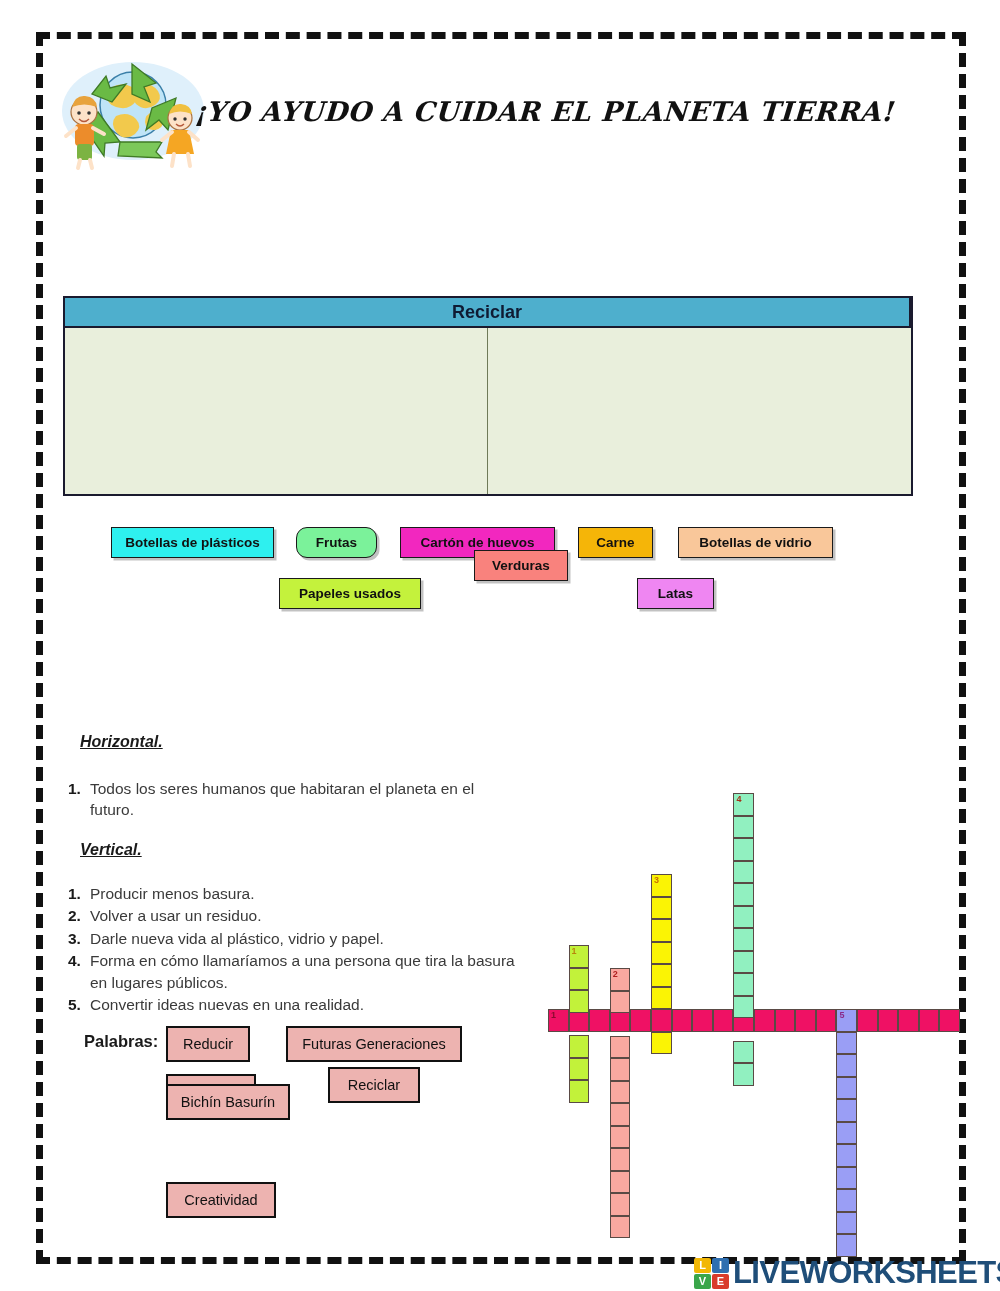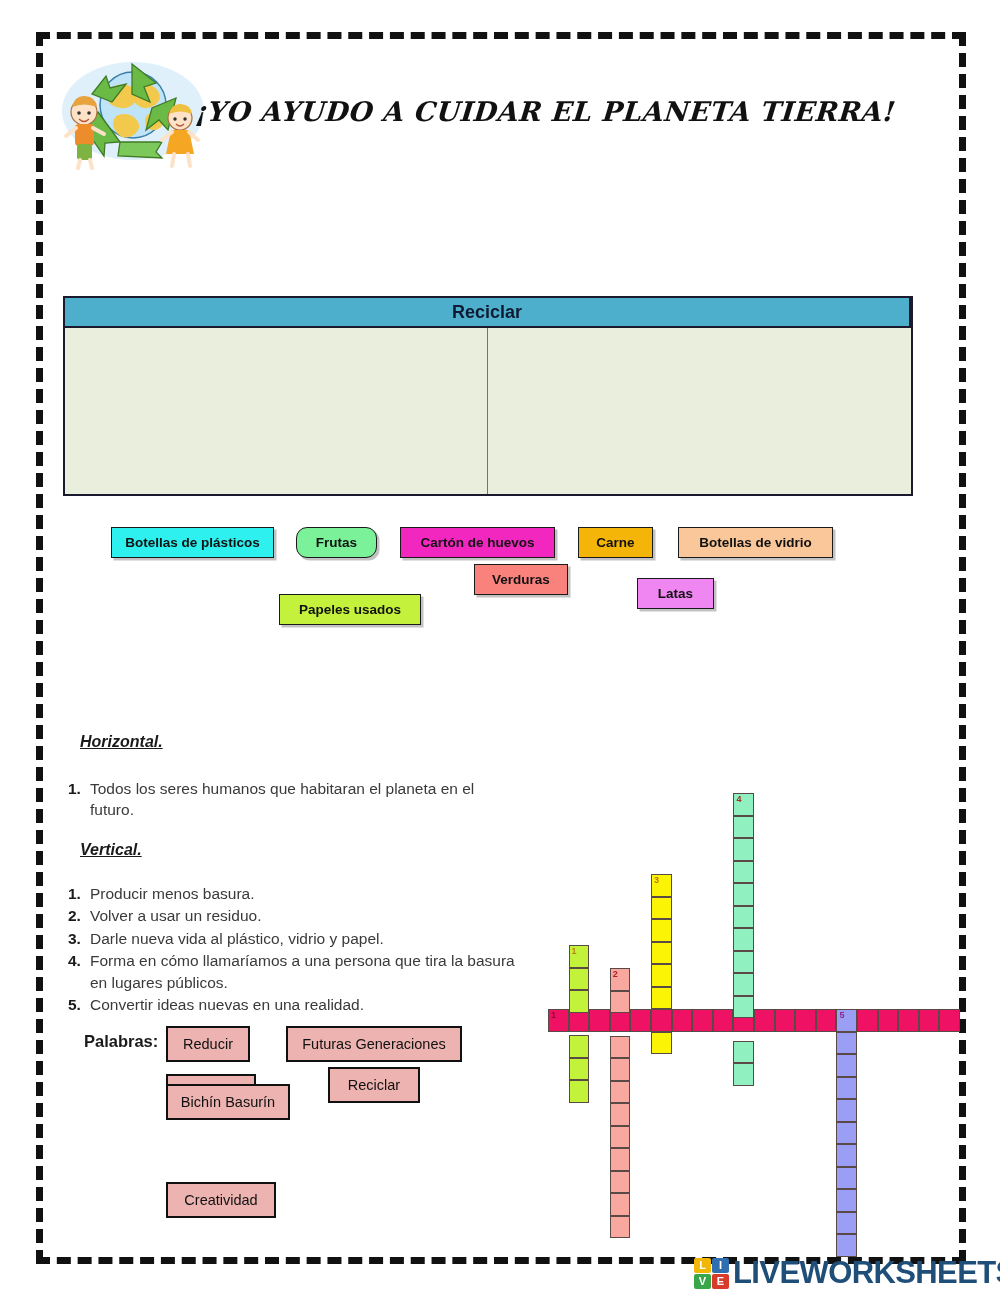--- a/index.html
+++ b/index.html
@@ -242,22 +242,22 @@
       <div class="drop-zone"></div>
     </div>
   </div>
 
   <div id="chips-layer">
       <div class="chip" style="left: 111px; top: 527px; width: 163px; background: rgb(46, 240, 239);">Botellas de plásticos</div>
       <div class="chip" style="left: 296px; top: 527px; width: 81px; background: rgb(123, 242, 154); border-radius: 11px;">Frutas</div>
       <div class="chip" style="left: 400px; top: 527px; width: 155px; background: rgb(242, 39, 191);">Cartón de huevos</div>
       <div class="chip" style="left: 578px; top: 527px; width: 75px; background: rgb(245, 181, 8);">Carne</div>
       <div class="chip" style="left: 678px; top: 527px; width: 155px; background: rgb(249, 199, 154);">Botellas de vidrio</div>
-      <div class="chip" style="left: 279px; top: 578px; width: 142px; background: rgb(196, 242, 60); margin-top: 16px;">Papeles usados</div>
-      <div class="chip" style="left: 474px; top: 564px; width: 94px; background: rgb(249, 130, 125);">Verduras</div>
+      <div class="chip" style="left: 279px; top: 578px; width: 142px; background: rgb(196, 242, 60);">Papeles usados</div>
+      <div class="chip" style="left: 474px; top: 550px; width: 94px; background: rgb(249, 130, 125);">Verduras</div>
       <div class="chip" style="left: 637px; top: 578px; width: 77px; background: rgb(239, 134, 242);">Latas</div>
     </div>
 
 
   <div class="sub-heading" id="heading-horizontal">Horizontal.</div>
   <div class="clue-list" id="clues-horizontal">
       <div class="clue">
         <span class="num">1.</span>
         <span class="txt">Todos los seres humanos que habitaran el planeta en el futuro.</span>
       </div>

